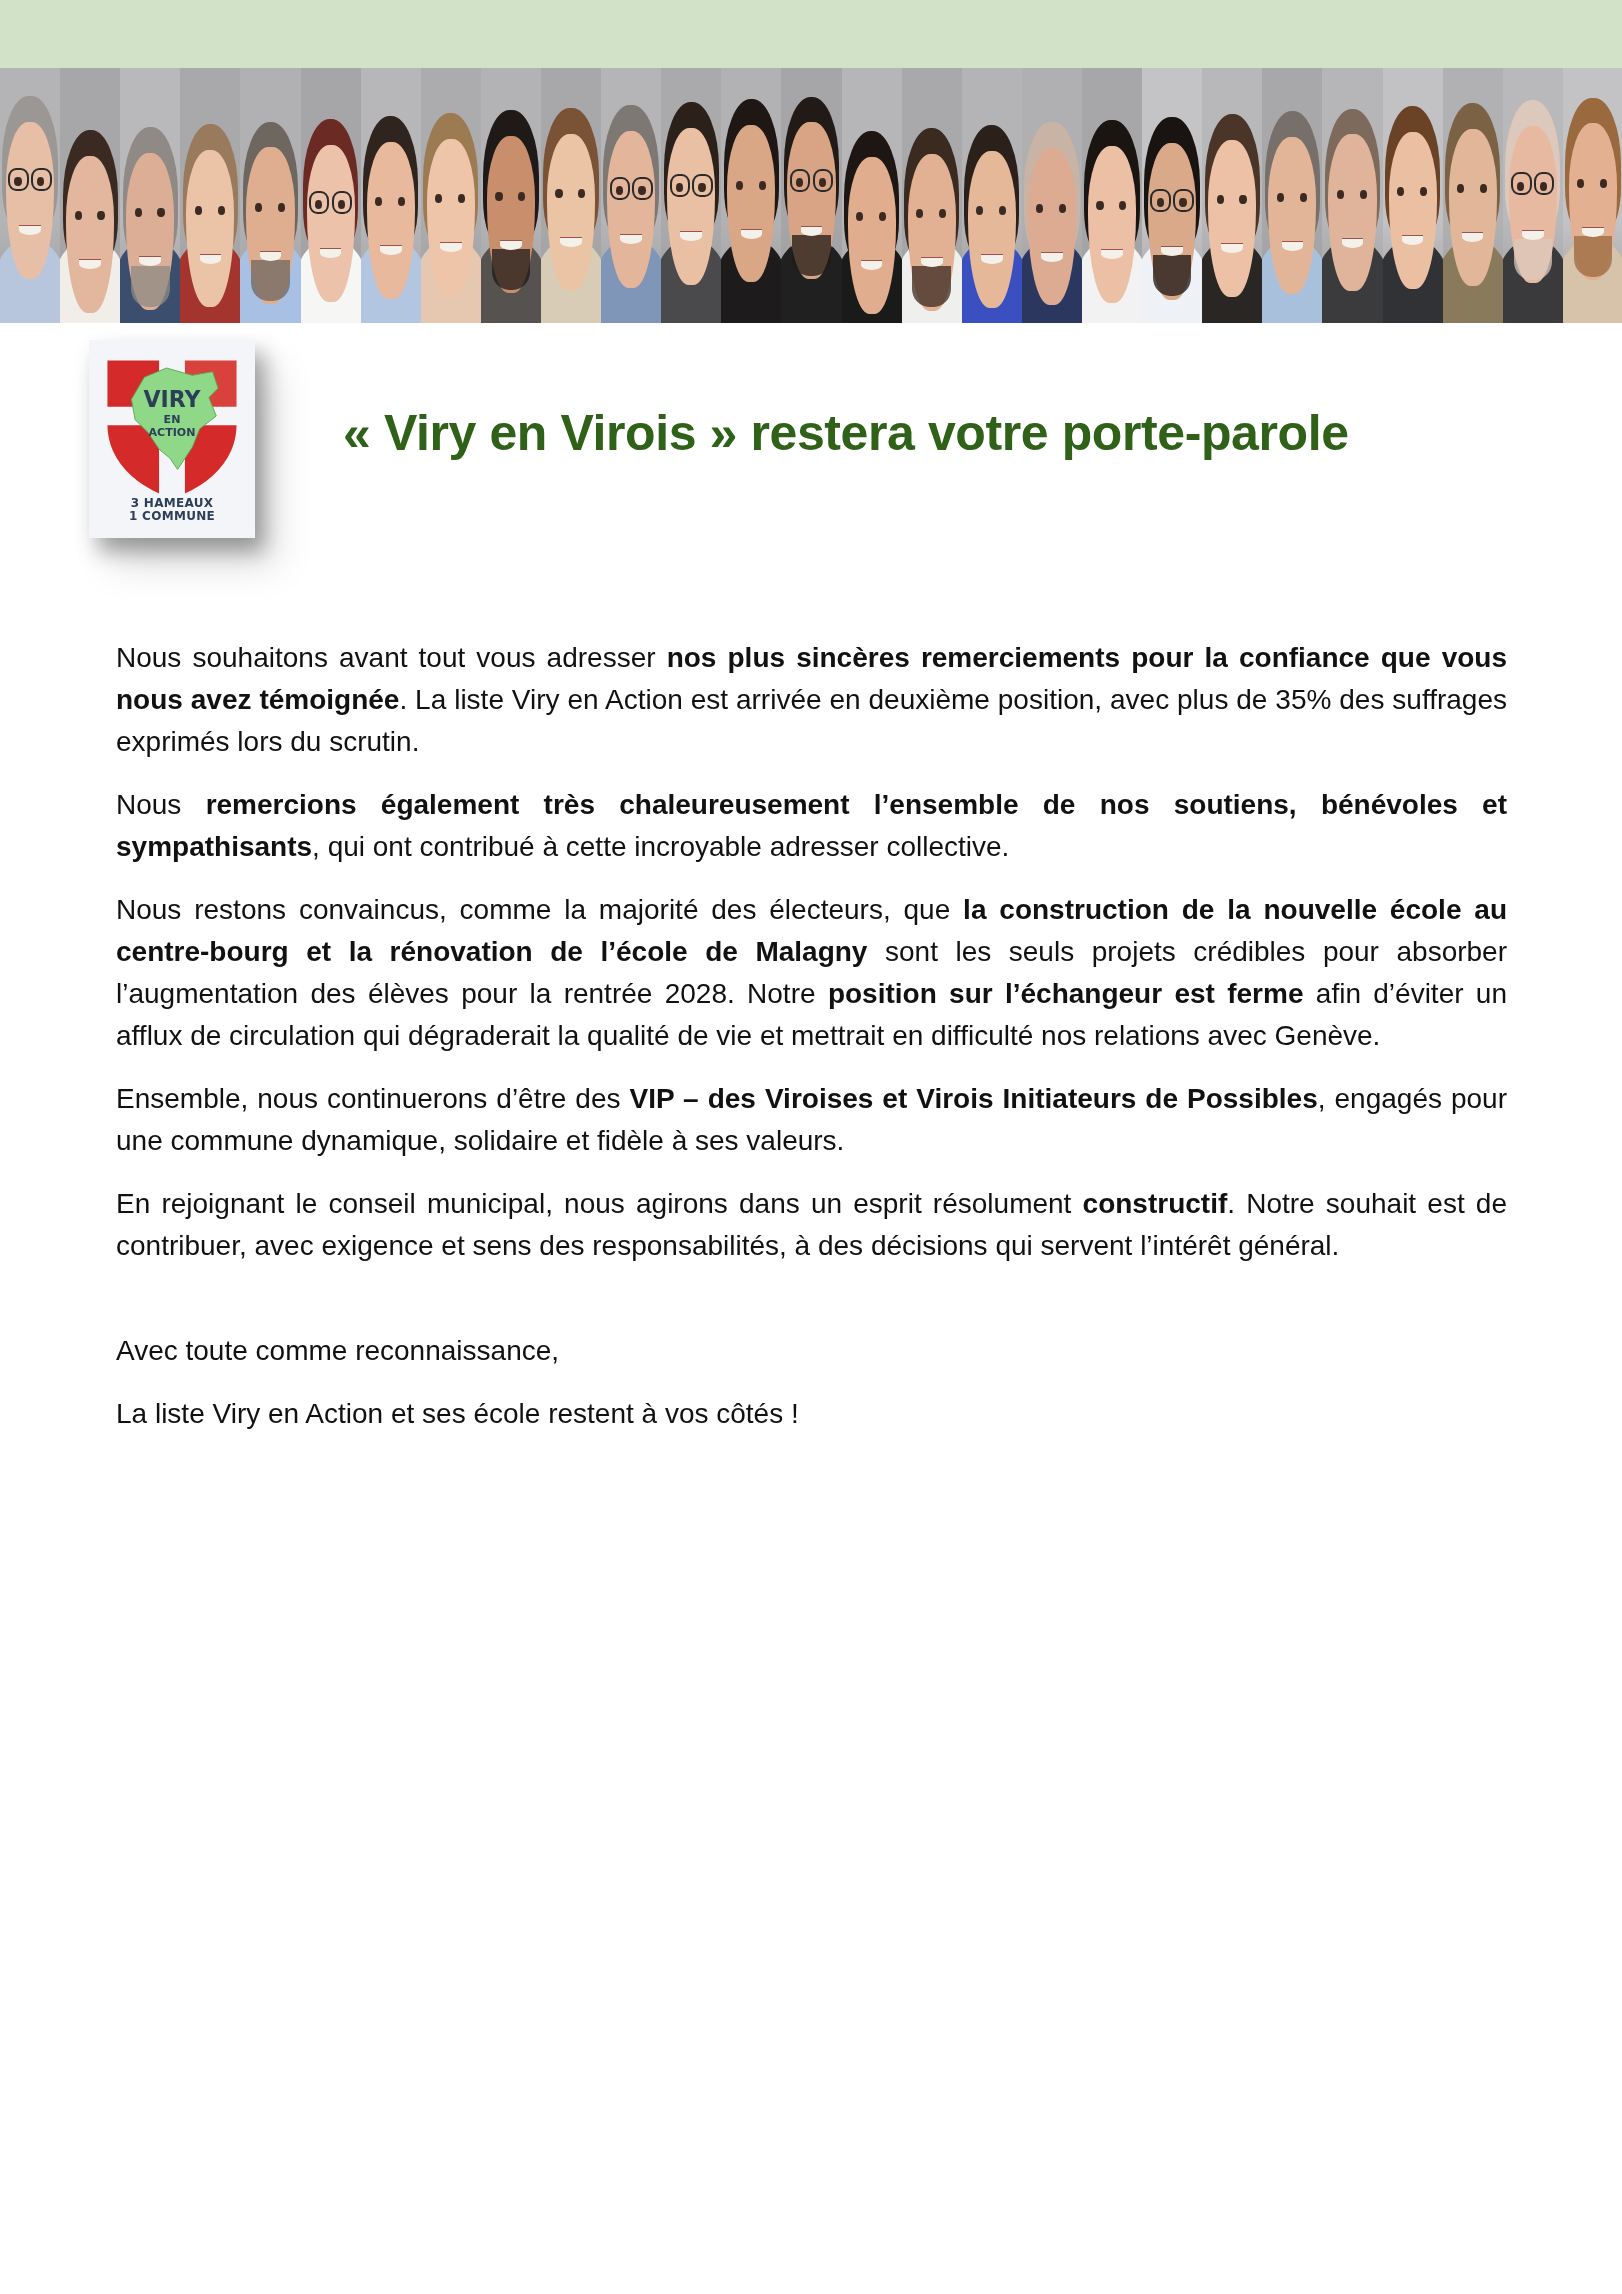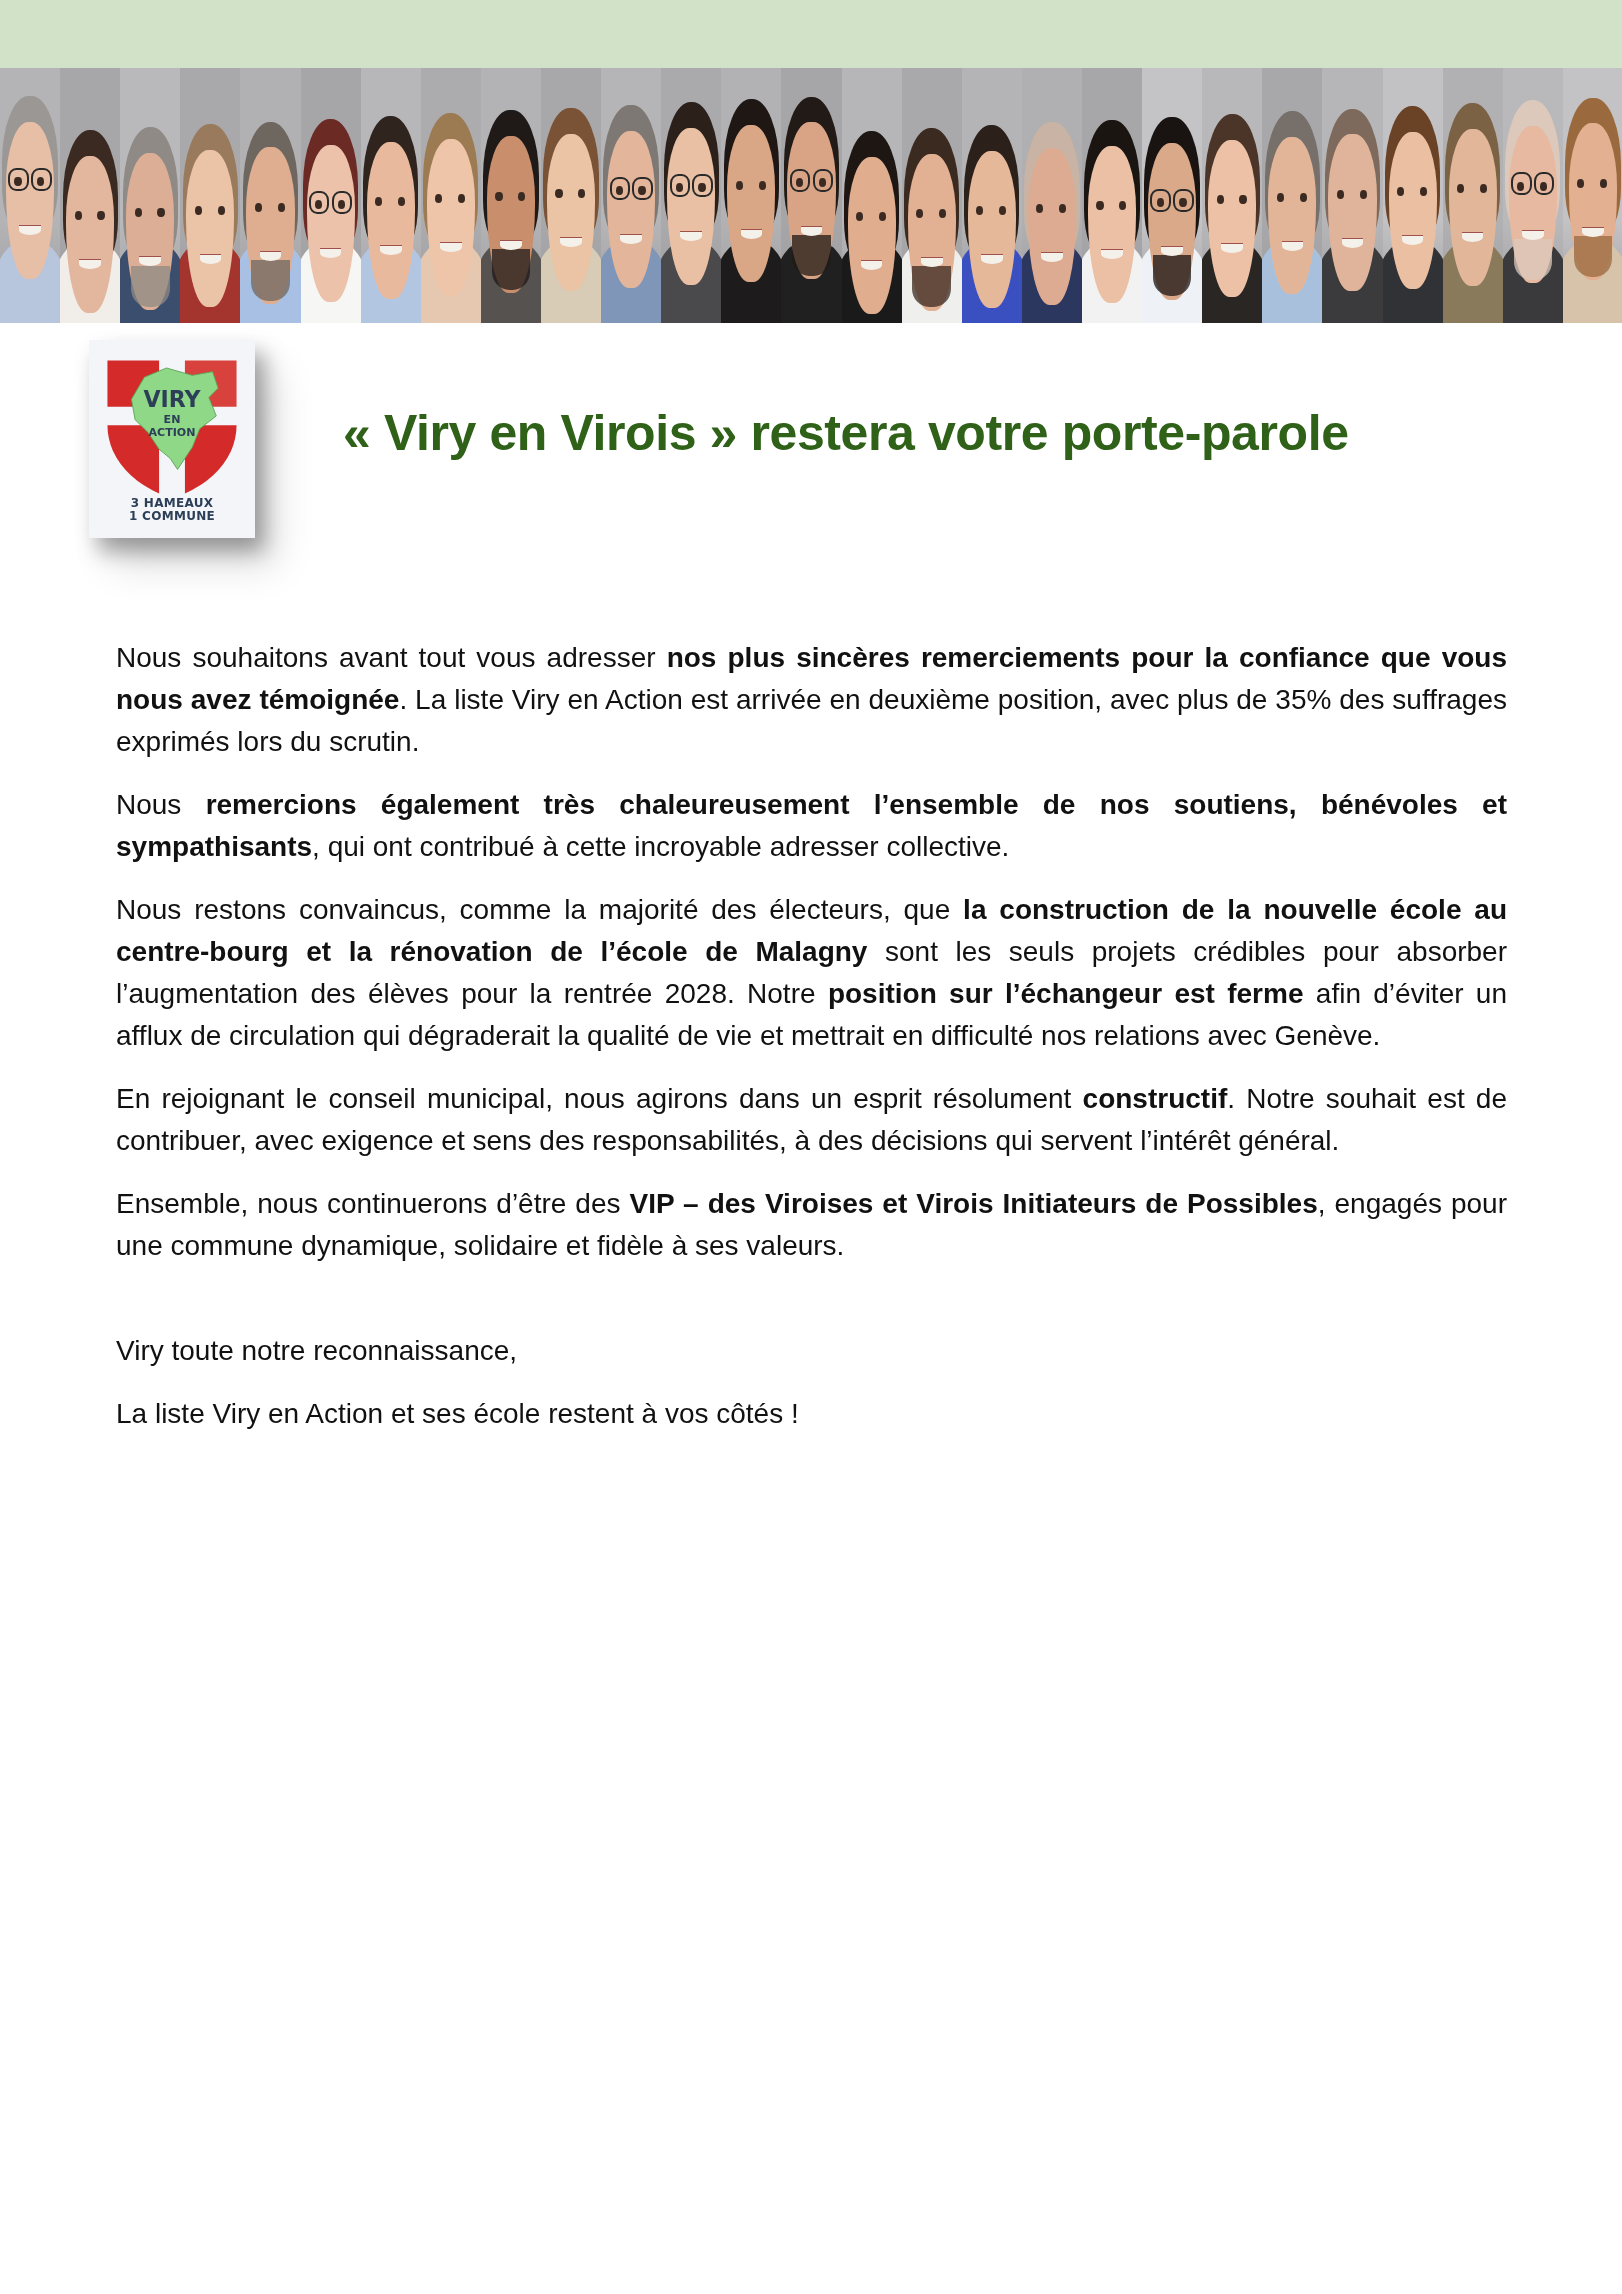--- a/index.html
+++ b/index.html
@@ -352,20 +352,20 @@
   <div class="logo-caption" style="top:170px;">1 COMMUNE</div>
 </div>
 
 <h1 class="title">« Viry en Virois » restera votre porte-parole</h1>
 
 <div class="letter">
   <div id="paragraphs">
       <p><span>Nous souhaitons avant tout vous adresser </span><b>nos plus sincères remerciements pour la confiance que vous nous avez témoignée</b><span>. La liste Viry en Action est arrivée en deuxième position, avec plus de 35% des suffrages exprimés lors du scrutin.</span></p>
       <p><span>Nous </span><b>remercions également très chaleureusement l’ensemble de nos soutiens, bénévoles et sympathisants</b><span>, qui ont contribué à cette incroyable adresser collective.</span></p>
       <p><span>Nous restons convaincus, comme la majorité des électeurs, que </span><b>la construction de la nouvelle école au centre-bourg et la rénovation de l’école de Malagny</b><span> sont les seuls projets crédibles pour absorber l’augmentation des élèves pour la rentrée 2028. Notre </span><b>position sur l’échangeur est ferme</b><span> afin d’éviter un afflux de circulation qui dégraderait la qualité de vie et mettrait en difficulté nos relations avec Genève.</span></p>
+      <p><span>Ensemble, nous continuerons d’être des </span><b>VIP – des Viroises et Virois Initiateurs de Possibles</b><span>, engagés pour une commune dynamique, solidaire et fidèle à ses valeurs.</span></p>
       <p><span>En rejoignant le conseil municipal, nous agirons dans un esprit résolument </span><b>constructif</b><span>. Notre souhait est de contribuer, avec exigence et sens des responsabilités, à des décisions qui servent l’intérêt général.</span></p>
-      <p><span>Ensemble, nous continuerons d’être des </span><b>VIP – des Viroises et Virois Initiateurs de Possibles</b><span>, engagés pour une commune dynamique, solidaire et fidèle à ses valeurs.</span></p>
     </div>
   <div class="spacer"></div>
-  <p class="left">Viry toute notre reconnaissance,</p>
+  <p class="left">Avec toute comme reconnaissance,</p>
   <p class="left">La liste Viry en Action et ses école restent à vos côtés !</p>
 </div>
 
 
 </body></html>

